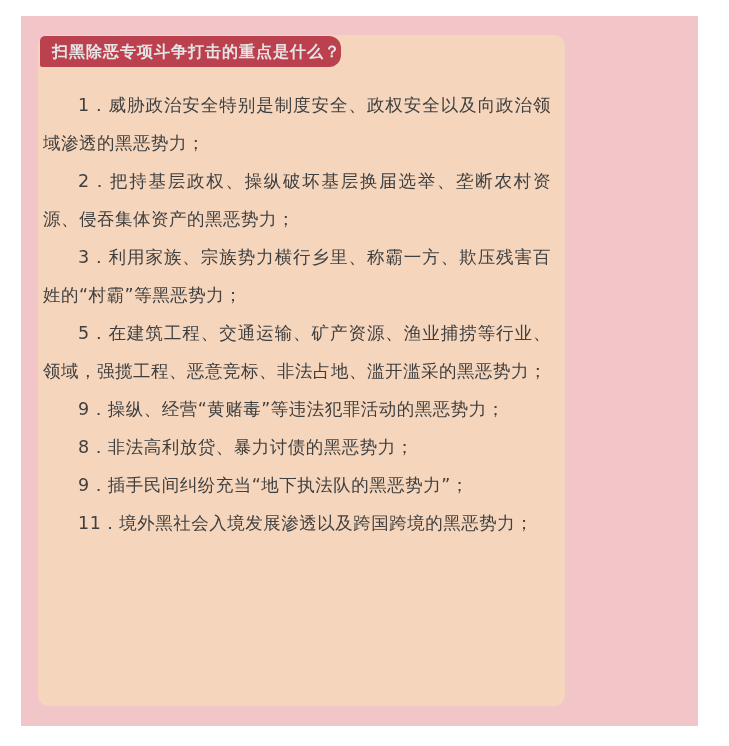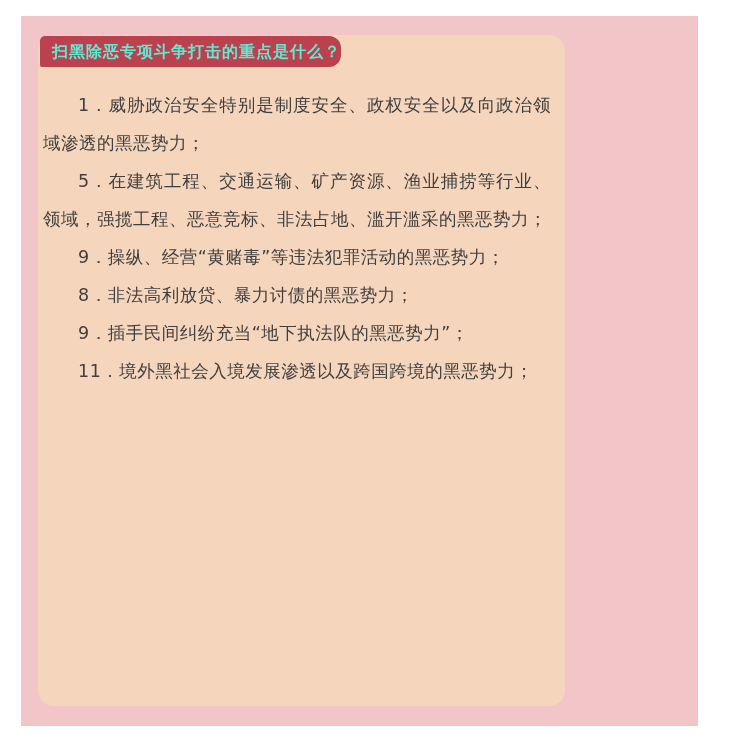--- a/index.html
+++ b/index.html
@@ -23,32 +23,32 @@
     height: 710px;
     background: #f2c5c8;
   }
   .card {
     position: absolute;
     left: 17px;
     top: 19px;
     width: 527px;
     height: 671px;
     background: #f5d6bd;
-    border-radius: 16px;
+    border-radius: 11px;
   }
   .banner {
     position: absolute;
     left: 19px;
     top: 20px;
     width: 301px;
     height: 31px;
     box-sizing: border-box;
     background: #bc414e;
     border-radius: 5px 12px 12px 2px;
-    color: #5eead4;
+    color: #e5e5e5;
     font-size: 16px;
     font-weight: bold;
     line-height: 31px;
     padding-left: 12px;
     letter-spacing: 1px;
     white-space: nowrap;
   }
   .textblock {
     box-sizing: border-box;
     width: 100%;
@@ -66,20 +66,22 @@
   }
 </style>
 </head>
 <body>
 
 <div class="stage">
   <div class="panel">
     <div class="card">
       <div class="textblock">
         <p>1．威胁政治安全特别是制度安全、政权安全以及向政治领域渗透的黑恶势力；</p>
+        <p>2．把持基层政权、操纵破坏基层换届选举、垄断农村资源、侵吞集体资产的黑恶势力；</p>
+        <p>3．利用家族、宗族势力横行乡里、称霸一方、欺压残害百姓的“村霸”等黑恶势力；</p>
         <p>5．在建筑工程、交通运输、矿产资源、渔业捕捞等行业、领域，强揽工程、恶意竞标、非法占地、滥开滥采的黑恶势力；</p>
         <p>9．操纵、经营“黄赌毒”等违法犯罪活动的黑恶势力；</p>
         <p>8．非法高利放贷、暴力讨债的黑恶势力；</p>
         <p>9．插手民间纠纷充当“地下执法队的黑恶势力”；</p>
         <p>11．境外黑社会入境发展渗透以及跨国跨境的黑恶势力；</p>
 
       </div>
     </div>
     <div class="banner">
       <span>扫黑除恶专项斗争打击的重点是什么？</span>

